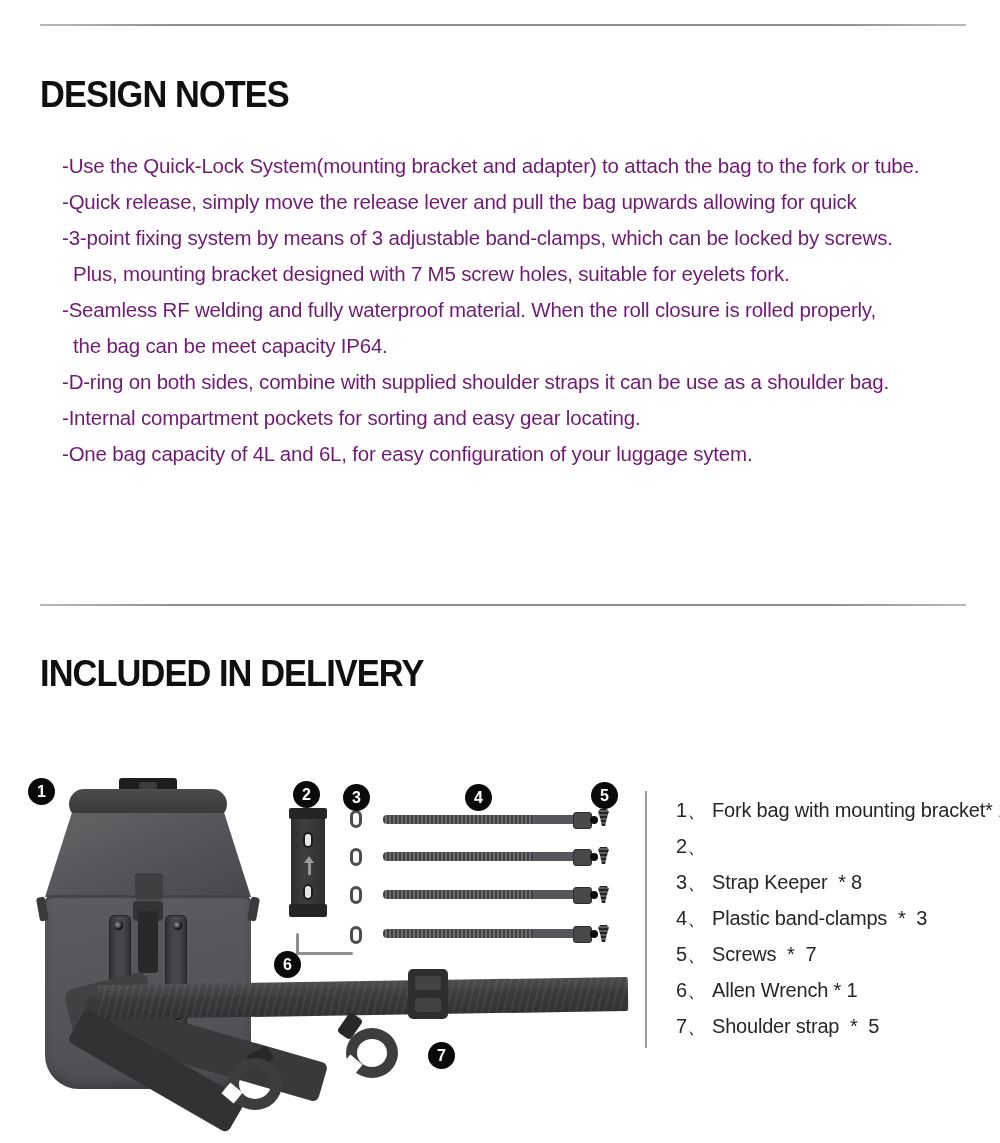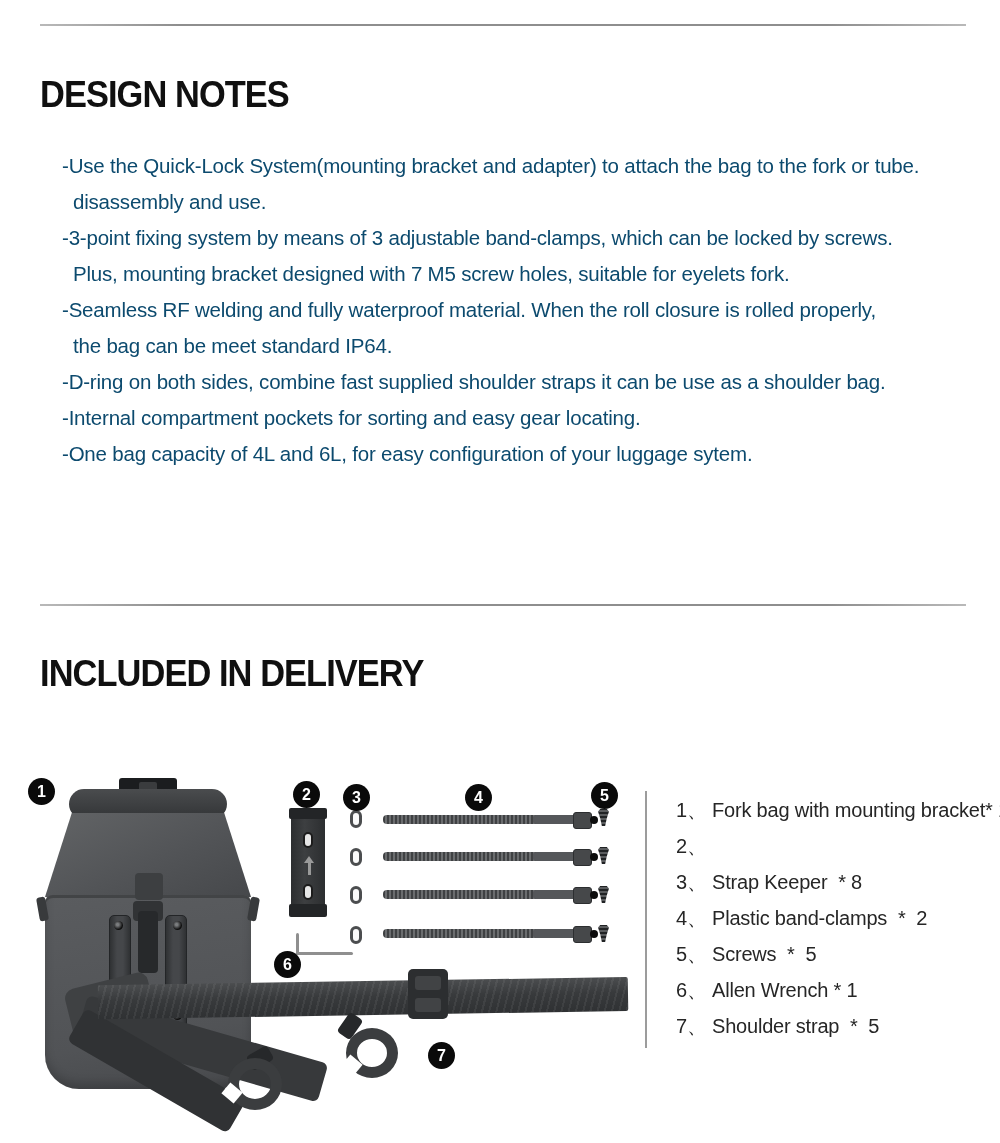--- a/index.html
+++ b/index.html
@@ -6,21 +6,21 @@
   .page{position:relative;width:1000px;height:1143px;background:#fff;overflow:hidden;
         font-family:"Liberation Sans",sans-serif;color:#1c1c1c;padding-left:24px;}
   
   .hrule{position:absolute;left:40px;width:926px;height:2px;
          background:linear-gradient(90deg,#b9b9b9,#8e8e8e 15%,#8e8e8e 85%,#b9b9b9);}
   .vrule{position:absolute;left:645px;top:791px;width:2px;height:257px;background:#9c9c9c;}
   
   .h-title{position:absolute;left:40px;font-size:37px;font-weight:bold;letter-spacing:-1px;
            color:#101010;transform:scaleX(0.93);transform-origin:0 50%;white-space:nowrap;}
   .notes{position:absolute;left:62px;top:148px;width:912px;font-size:20.5px;line-height:36px;
-         color:#0c4a6e;letter-spacing:-0.2px;}
+         color:#701a75;letter-spacing:-0.2px;}
   .note-line{white-space:pre-wrap;height:36px;overflow:visible;}
   
   .badge{position:absolute;width:27px;height:27px;border-radius:50%;background:#0a0a0a;color:#fff;
          font-size:16px;font-weight:bold;display:flex;align-items:center;justify-content:center;z-index:9;}
   
   .bag{position:absolute;left:45px;top:781px;width:206px;height:308px;}
   .bag-buckle{position:absolute;left:74px;top:-3px;width:58px;height:18px;background:#1b1d1f;border-radius:3px;}
   .bag-buckle:after{content:"";position:absolute;left:20px;top:4px;width:18px;height:10px;background:#3a3c3e;border-radius:2px;}
   .bag-roll{position:absolute;left:24px;top:8px;width:158px;height:30px;border-radius:15px;
             background:linear-gradient(#4a4c4e,#323436);}
@@ -93,26 +93,26 @@
 </head>
 <body>
 
 <div class="page">
 
   <div class="hrule" style="top:24px;"></div>
 
   <div class="h-title" style="top:74px;">DESIGN NOTES</div>
   <div class="notes">
     <div class="note-line">-Use the Quick-Lock System(mounting bracket and adapter) to attach the bag to the fork or tube.</div>
-    <div class="note-line">  disassembly and use.</div>
+    <div class="note-line">-Quick release, simply move the release lever and pull the bag upwards allowing for quick</div>
     <div class="note-line">-3-point fixing system by means of 3 adjustable band-clamps, which can be locked by screws.</div>
     <div class="note-line">  Plus, mounting bracket designed with 7 M5 screw holes, suitable for eyelets fork.</div>
     <div class="note-line">-Seamless RF welding and fully waterproof material. When the roll closure is rolled properly,</div>
-    <div class="note-line">  the bag can be meet standard IP64.</div>
-    <div class="note-line">-D-ring on both sides, combine fast supplied shoulder straps it can be use as a shoulder bag.</div>
+    <div class="note-line">  the bag can be meet capacity IP64.</div>
+    <div class="note-line">-D-ring on both sides, combine with supplied shoulder straps it can be use as a shoulder bag.</div>
     <div class="note-line">-Internal compartment pockets for sorting and easy gear locating.</div>
     <div class="note-line">-One bag capacity of 4L and 6L, for easy configuration of your luggage sytem.</div>
   </div>
 
   <div class="hrule" style="top:604px;"></div>
 
   <div class="h-title" style="top:653px;">INCLUDED IN DELIVERY</div>
 
   <div class="bag">
     <div class="bag-buckle"></div>
@@ -207,25 +207,25 @@
     </div>
     <div class="drow">
       <span class="dmark">2、</span>
     </div>
     <div class="drow">
       <span class="dmark">3、</span>
       <span class="dlabel">Strap Keeper  * 8</span>
     </div>
     <div class="drow">
       <span class="dmark">4、</span>
-      <span class="dlabel">Plastic band-clamps  *  2</span>
+      <span class="dlabel">Plastic band-clamps  *  3</span>
     </div>
     <div class="drow">
       <span class="dmark">5、</span>
-      <span class="dlabel">Screws  *  5</span>
+      <span class="dlabel">Screws  *  7</span>
     </div>
     <div class="drow">
       <span class="dmark">6、</span>
       <span class="dlabel">Allen Wrench * 1</span>
     </div>
     <div class="drow">
       <span class="dmark">7、</span>
       <span class="dlabel">Shoulder strap  *  5</span>
     </div>
   </div>

